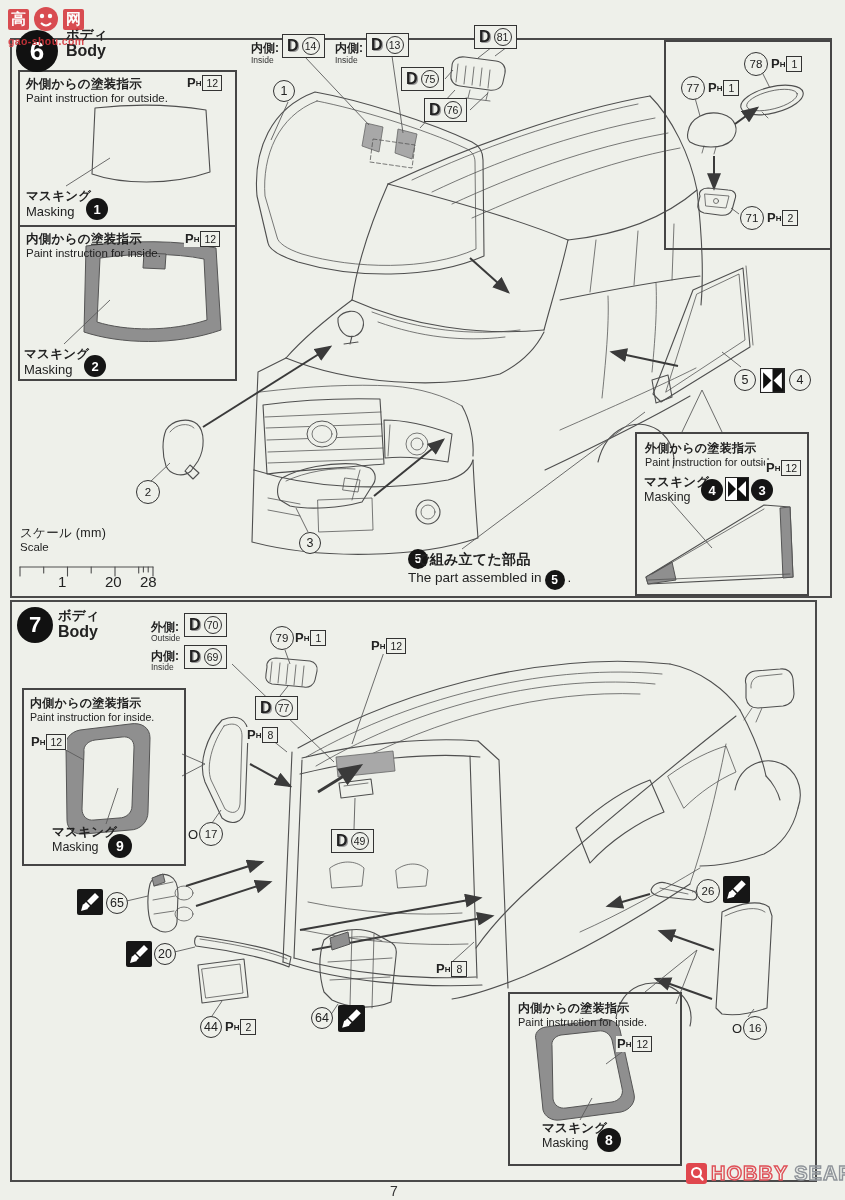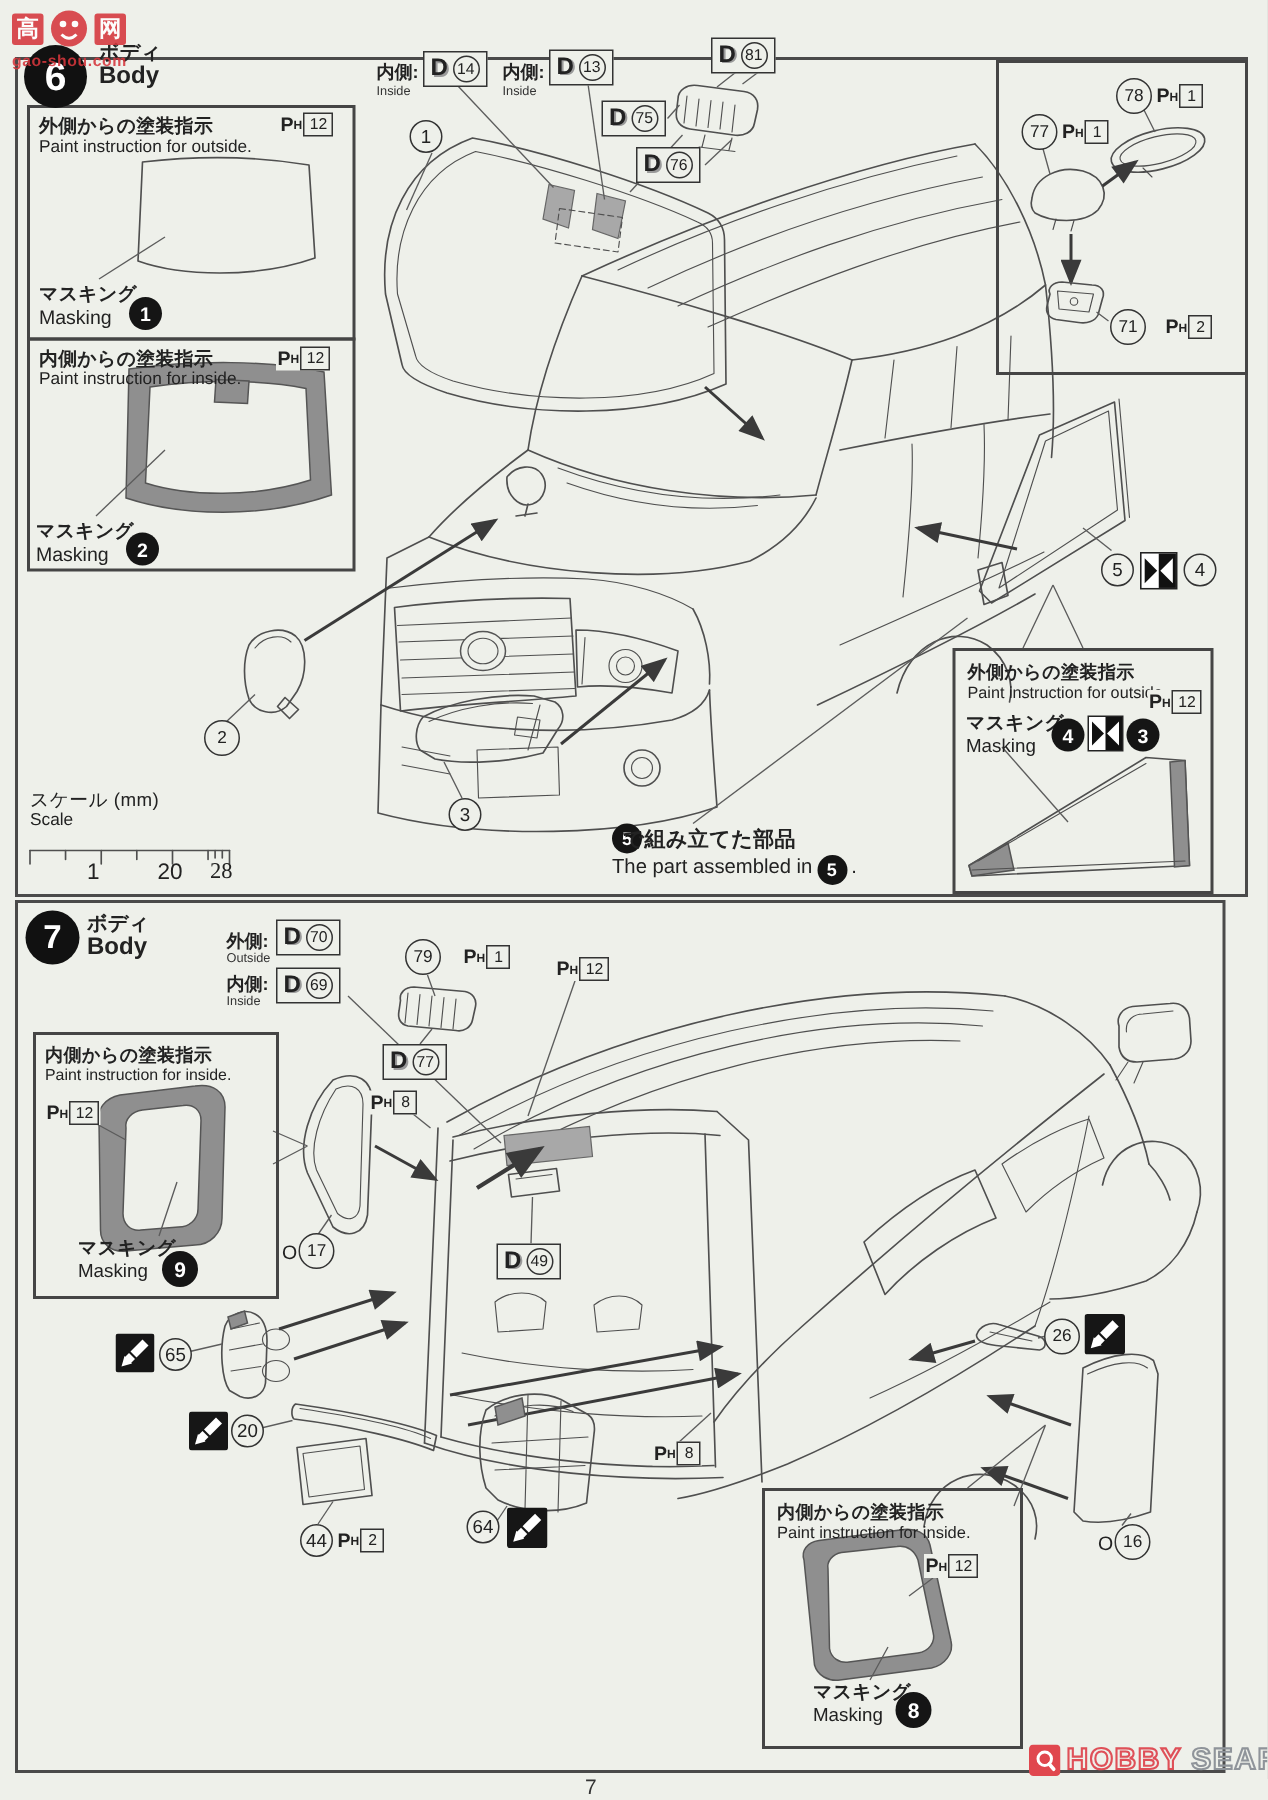--- a/index.html
+++ b/index.html
@@ -381,21 +381,21 @@
       </span>
   </div>
   <div class="abs" style="left:681px;top:76px;display:flex;align-items:center;gap:2px;">
     <span class="circ c24">77</span>
     <span class="ph">
         <b class="pp">P</b>
         <i class="hh">H</i>
         <span class="pnum">1</span>
       </span>
   </div>
-  <div class="abs" style="left:740px;top:206px;display:flex;align-items:center;gap:12px;">
+  <div class="abs" style="left:740px;top:206px;display:flex;align-items:center;gap:2px;">
     <span class="circ c24">71</span>
     <span class="ph">
         <b class="pp">P</b>
         <i class="hh">H</i>
         <span class="pnum">2</span>
       </span>
   </div>
 
   <div class="abs jp" style="left:645px;top:440px;font-size:12px;">外側からの塗装指示</div>
   <div class="abs en" style="left:645px;top:456px;font-size:10.8px;">Paint instruction for outside.</div>
@@ -414,21 +414,21 @@
   <span class="ph abs" style="left:765px;top:460px;">
     <b class="pp">P</b>
       <i class="hh">H</i>
       <span class="pnum">12</span>
   </span>
 
   <div class="abs jp" style="left:20px;top:525px;font-weight:400;">スケール (mm)</div>
   <div class="abs en" style="left:20px;top:541px;">Scale</div>
   <div class="abs" style="left:58px;top:573px;font-size:15px;">1</div>
   <div class="abs" style="left:105px;top:573px;font-size:15px;">20</div>
-  <div class="abs" style="left:140px;top:573px;font-size:15px;font-family:Liberation Serif, serif;">28</div>
+  <div class="abs" style="left:140px;top:573px;font-size:15px;">28</div>
 
   <span class="bcirc b20 abs" style="left:408px;top:549px;">5</span>
   <div class="abs jp" style="left:415px;top:551px;font-size:14px;">で組み立てた部品</div>
   <div class="abs" style="left:408px;top:570px;display:flex;align-items:flex-start;gap:3px;">
     <span class="en" style="font-size:13.5px;">The part assembled in</span>
     <span class="bcirc b20">5</span>
     <span class="en" style="font-size:13.5px;">.</span>
   </div>
 
   <div class="stepnum" style="left:17px;top:607px;width:36px;height:36px;font-size:22px;">7</div>
@@ -441,21 +441,21 @@
     <i class="dglyph">D</i>
       <span class="circ c18">70</span>
   </div>
   <div class="abs lblh" style="left:151px;top:648px;">内側:</div>
   <div class="abs tiny" style="left:151px;top:662px;">Inside</div>
   <div class="dbox abs" style="left:184px;top:645px;">
     <i class="dglyph">D</i>
       <span class="circ c18">69</span>
   </div>
 
-  <div class="abs" style="left:270px;top:626px;display:flex;align-items:center;gap:14px;">
+  <div class="abs" style="left:270px;top:626px;display:flex;align-items:center;gap:0;">
     <span class="circ c24">79</span>
     <span class="ph">
         <b class="pp">P</b>
         <i class="hh">H</i>
         <span class="pnum">1</span>
       </span>
   </div>
   <span class="ph abs" style="left:370px;top:638px;">
     <b class="pp">P</b>
       <i class="hh">H</i>

